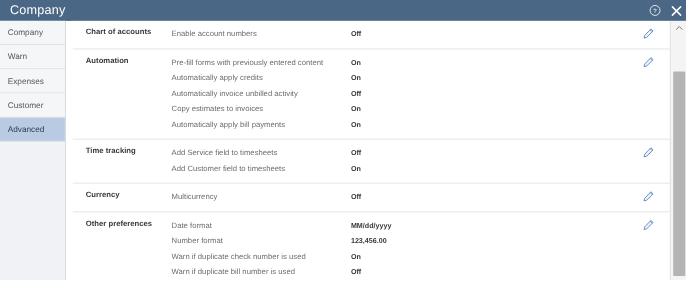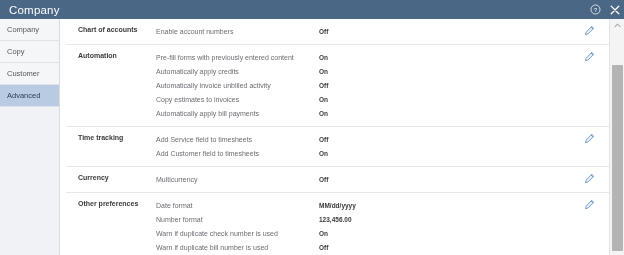--- a/index.html
+++ b/index.html
@@ -185,21 +185,24 @@
         </svg>
       </div>
     </div>
   </div>
 
   <div class="sidebar">
     <div class="side-item">
       <span>Company</span>
     </div>
     <div class="side-item">
-      <span>Copy</span>
+      <span>Warn</span>
+    </div>
+    <div class="side-item">
+      <span>Expenses</span>
     </div>
     <div class="side-item">
       <span>Customer</span>
     </div>
     <div class="side-item active">
       <span>Advanced</span>
     </div>
     <div class="side-filler"></div>
   </div>
 

